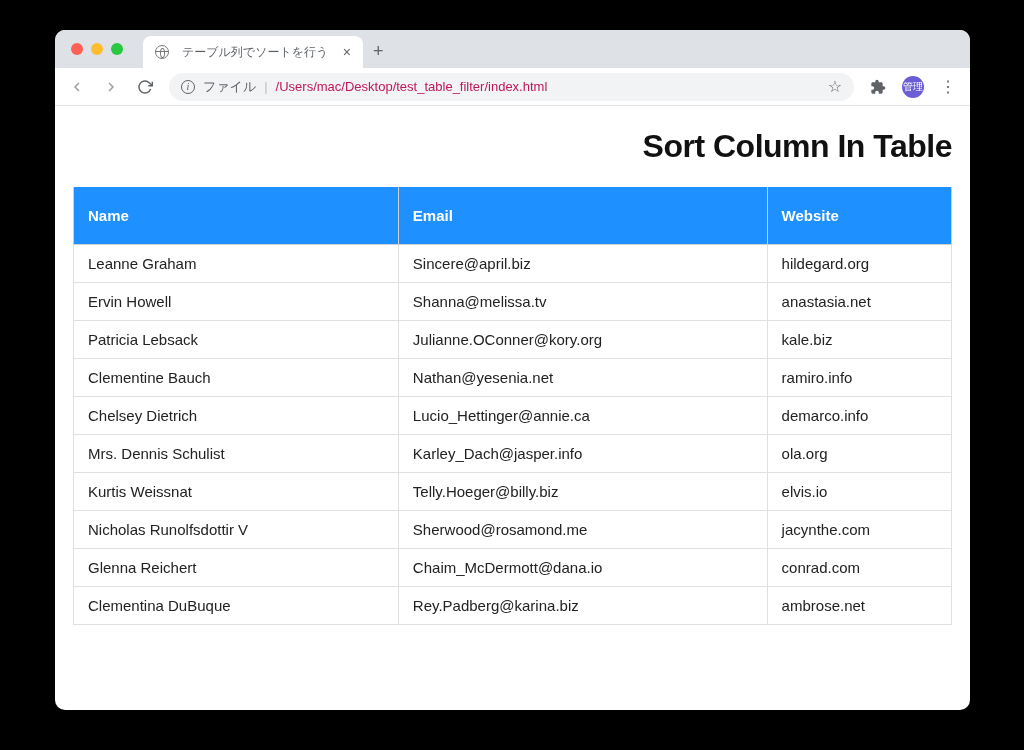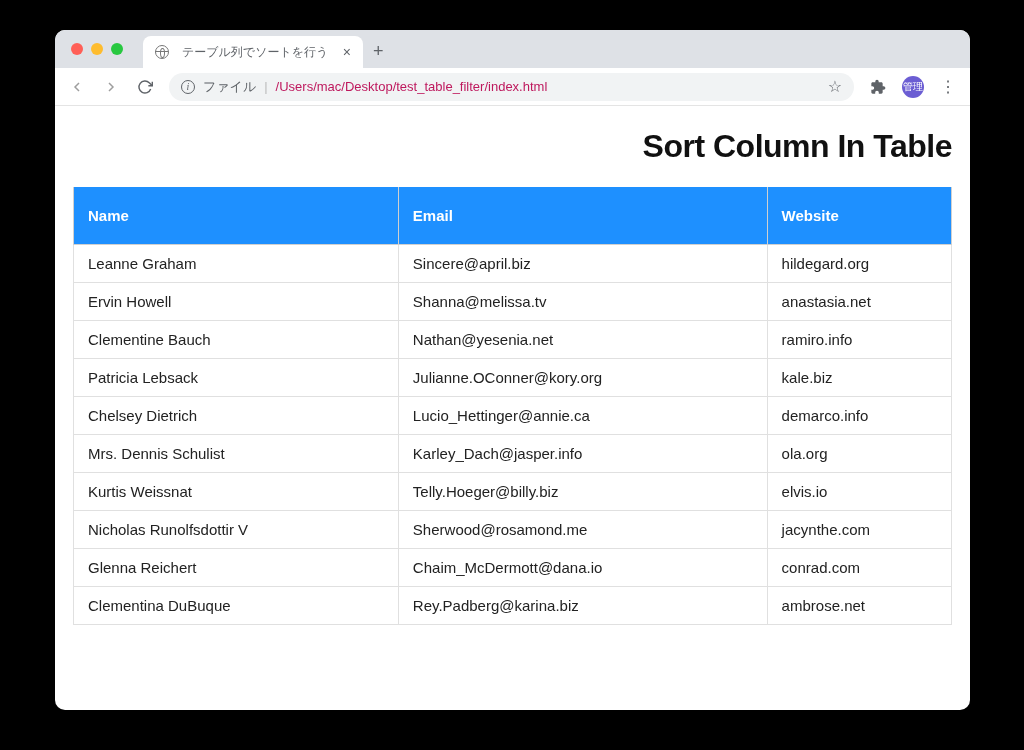--- a/index.html
+++ b/index.html
@@ -270,28 +270,28 @@
             <td>Leanne Graham</td>
             <td>Sincere@april.biz</td>
             <td>hildegard.org</td>
           </tr>
           <tr>
             <td>Ervin Howell</td>
             <td>Shanna@melissa.tv</td>
             <td>anastasia.net</td>
           </tr>
           <tr>
+            <td>Patricia Lebsack</td>
+            <td>Julianne.OConner@kory.org</td>
+            <td>kale.biz</td>
+          </tr>
+          <tr>
             <td>Clementine Bauch</td>
             <td>Nathan@yesenia.net</td>
             <td>ramiro.info</td>
-          </tr>
-          <tr>
-            <td>Patricia Lebsack</td>
-            <td>Julianne.OConner@kory.org</td>
-            <td>kale.biz</td>
           </tr>
           <tr>
             <td>Chelsey Dietrich</td>
             <td>Lucio_Hettinger@annie.ca</td>
             <td>demarco.info</td>
           </tr>
           <tr>
             <td>Mrs. Dennis Schulist</td>
             <td>Karley_Dach@jasper.info</td>
             <td>ola.org</td>

